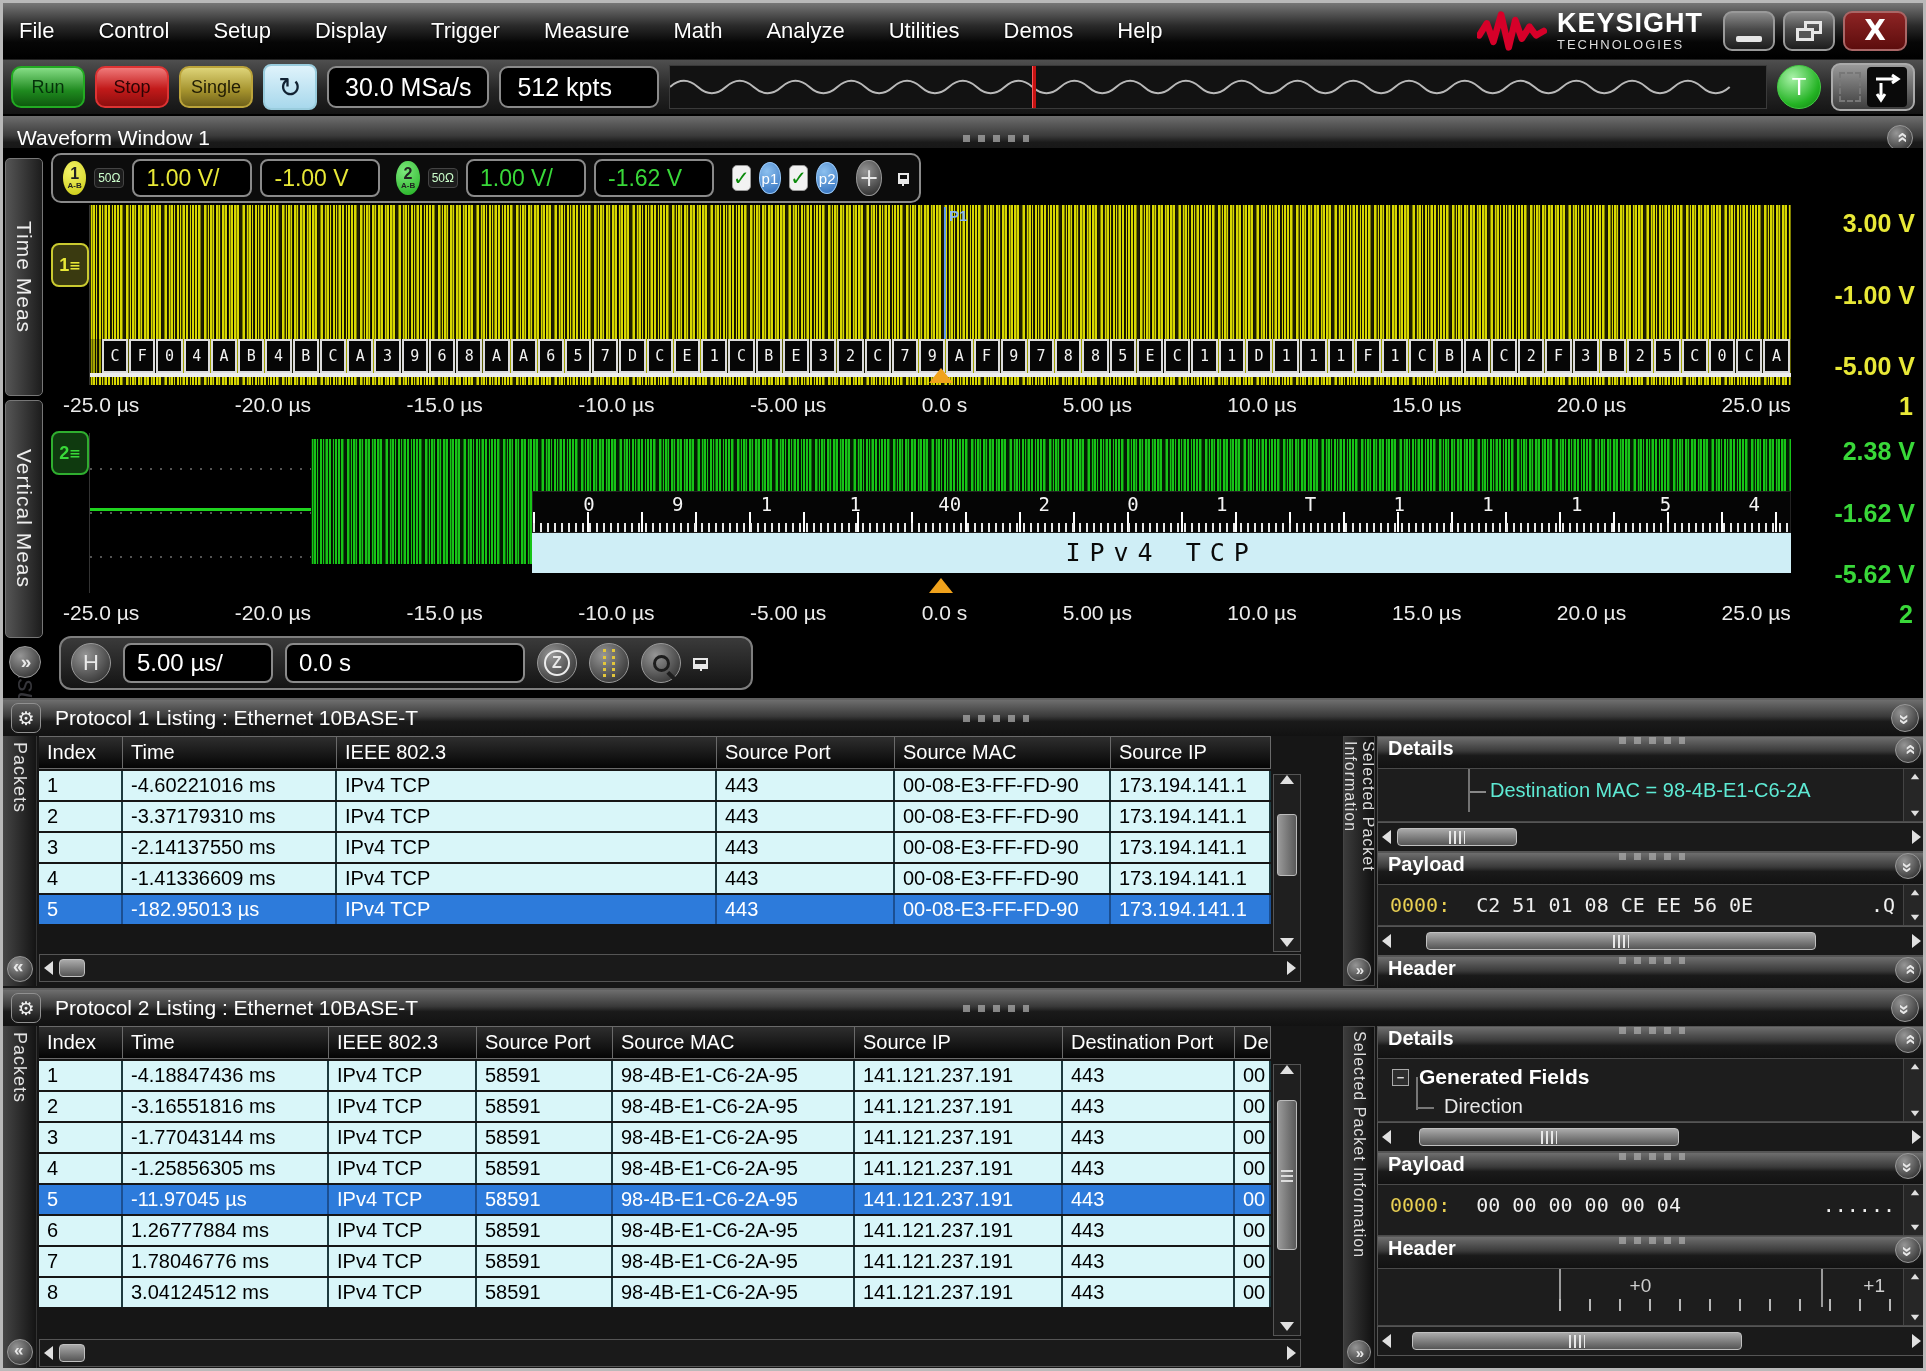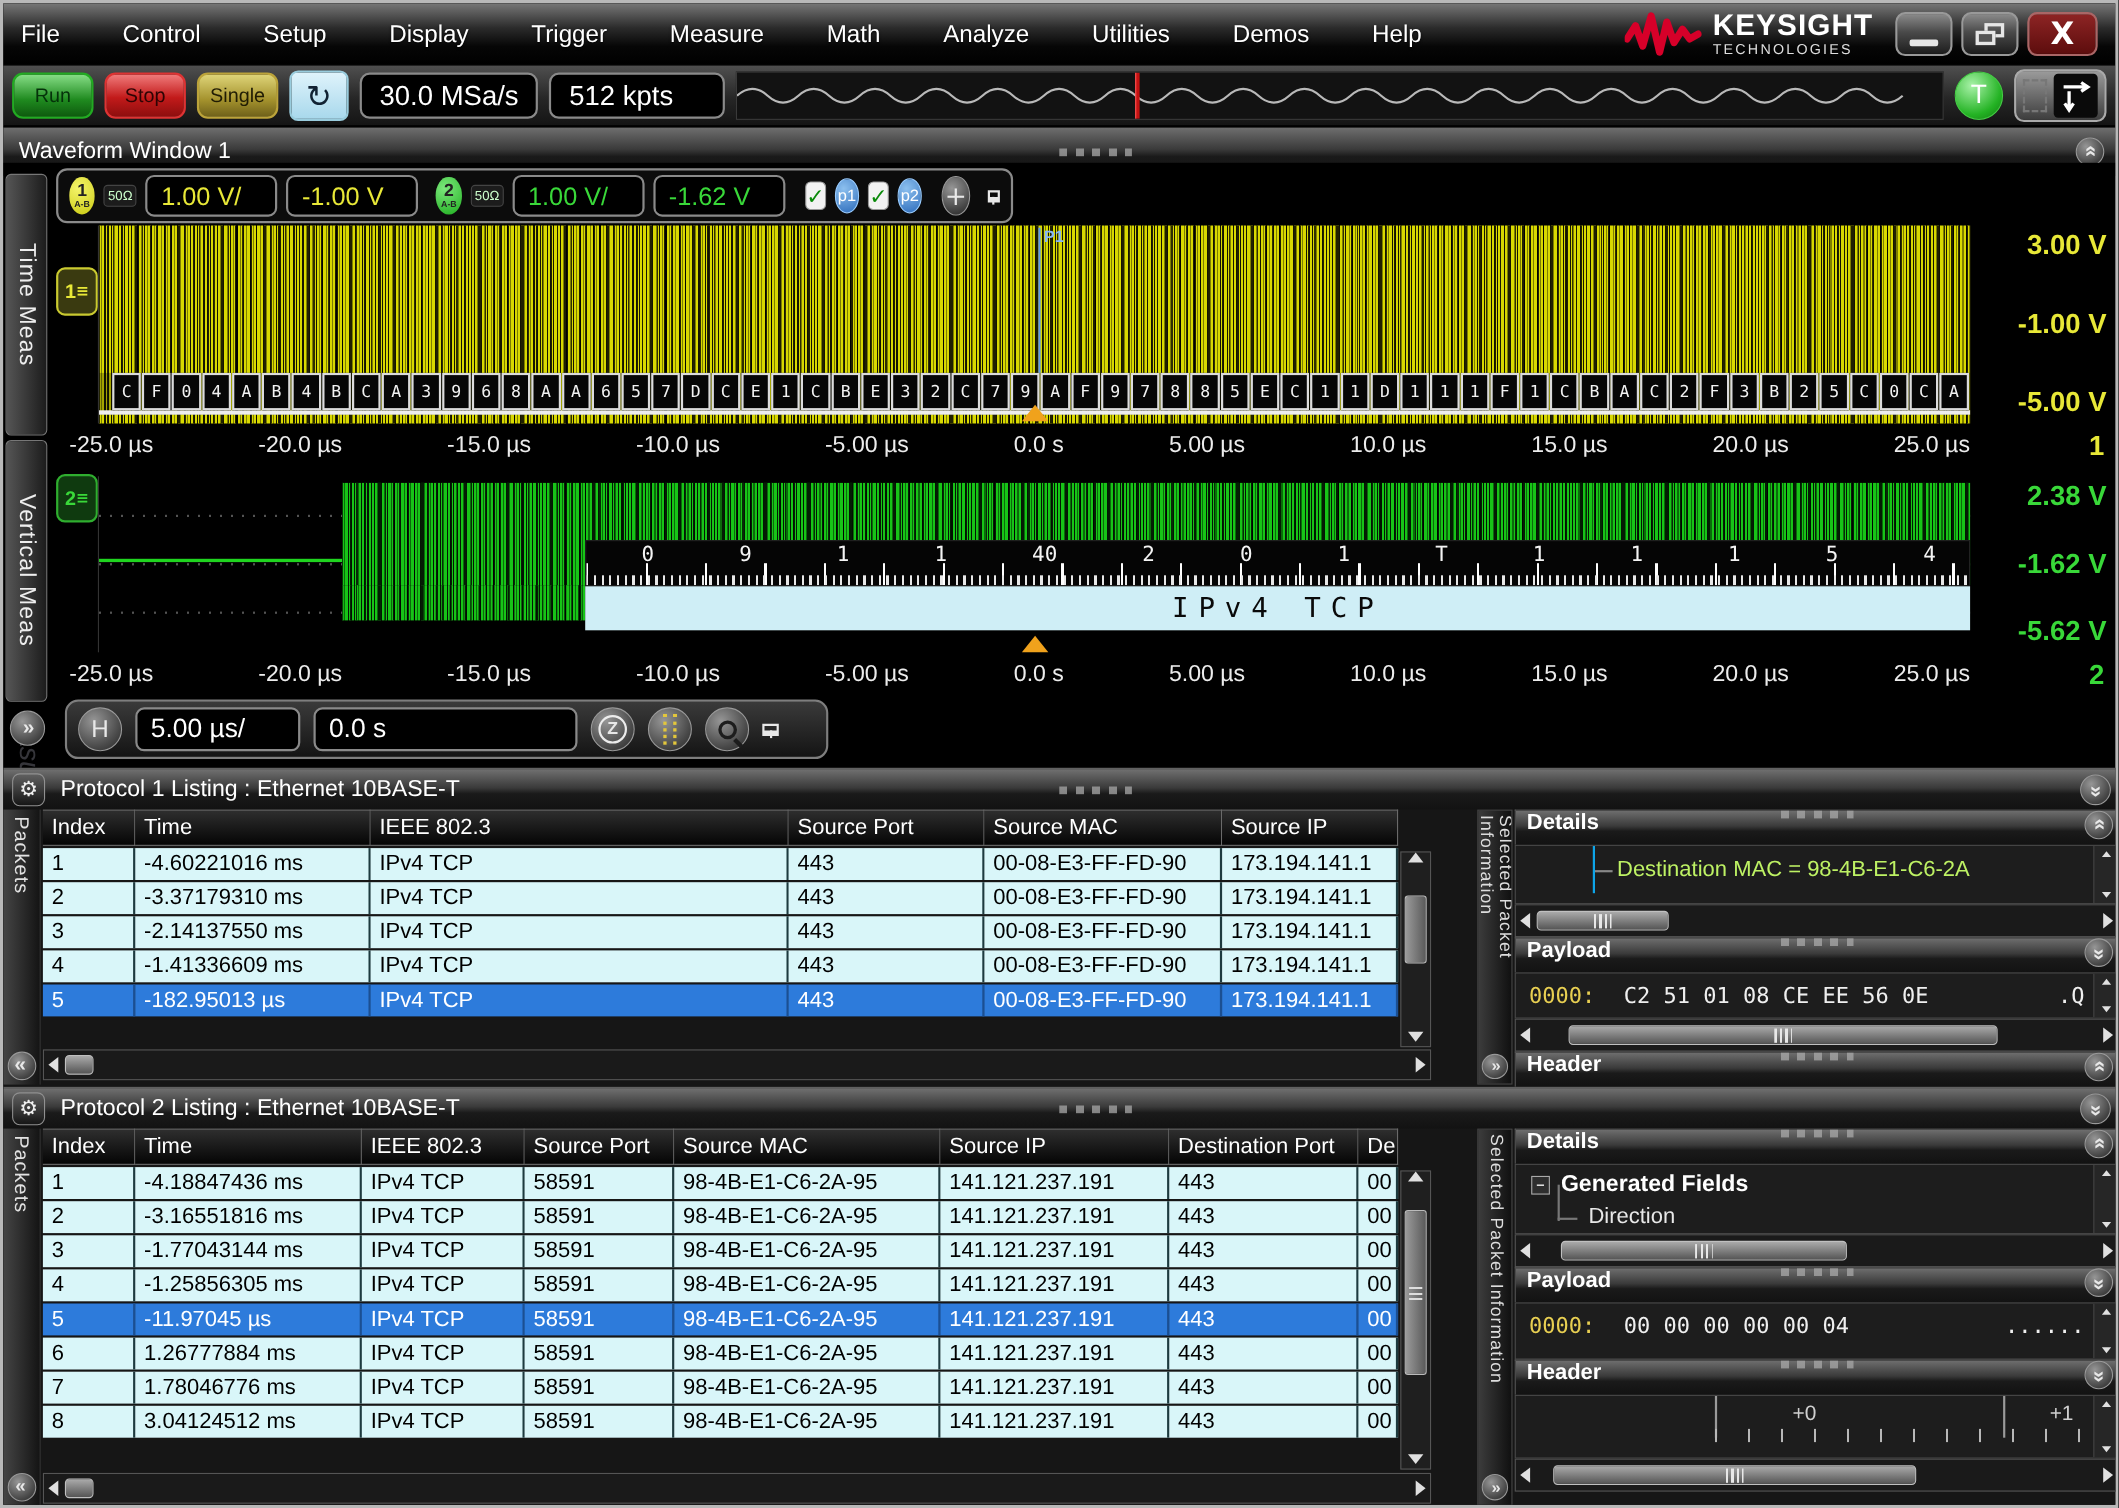--- a/index.html
+++ b/index.html
@@ -4,21 +4,21 @@
 <style>
 *{margin:0;padding:0;box-sizing:border-box}
 html,body{background:#222}
 body{font-family:"Liberation Sans",sans-serif}
 .screen{position:relative;width:1926px;height:1371px;background:#000;border:3px solid #b9b9b9;overflow:hidden}
 .abs{position:absolute}
 .icon{font-family:"DejaVu Sans",sans-serif}
 
 
 .menubar{position:absolute;left:0;top:0;width:100%;height:57px;background:linear-gradient(#777 0%,#2b2b2b 40%,#060606 70%,#000);display:flex;align-items:center;padding:0 16px;border-bottom:1px solid #222}
-.menu-items{display:flex;gap:57px}
+.menu-items{display:flex;gap:44px}
 .menu-item{color:#fff;font-size:22px;text-shadow:0 1px 2px #000;white-space:nowrap}
 .brand{margin-left:auto;display:flex;align-items:center;gap:10px}
 .brand-text .bn{color:#fff;font-size:27px;font-weight:bold;letter-spacing:1px;line-height:1}
 .brand-text .bs{color:#ddd;font-size:13px;letter-spacing:2px}
 .winbtns{display:flex;gap:8px;margin-left:20px}
 .winbtn{width:52px;height:40px;border-radius:9px;border:2px solid #999;background:linear-gradient(#8a8a8a,#4a4a4a 45%,#1d1d1d);display:flex;align-items:center;justify-content:center}
 .winbtn.close{width:64px;background:linear-gradient(#8d2424,#5d0d0d);border-color:#a66}
 .min-glyph{width:26px;height:6px;background:#e6e6e6;margin-top:16px;border-radius:2px}
 .restore-glyph{position:relative;width:26px;height:20px}
 .restore-glyph i{position:absolute;width:18px;height:13px;border:3px solid #e6e6e6;display:block}
@@ -124,21 +124,21 @@
 .rp{position:absolute;left:1374px;right:3px;top:36px}
 .rp-bar{height:32px;display:flex;align-items:flex-start;padding:0 10px;color:#fff;font-size:20px;font-weight:bold;position:relative;border:1px solid #555;border-bottom:none}
 .rp-bar .dots{position:absolute;left:44%}
 .rp-bar .circle-btn{position:absolute;right:4px;width:26px;height:26px}
 .rp-content{background:#1d1d1d;border:1px solid #4a4a4a;color:#efefef;position:relative;overflow:hidden}
 .mono{font-family:"DejaVu Sans Mono",monospace}
 .payline{display:flex;align-items:center;font-size:20px;padding:8px 30px 8px 12px}
 .payaddr{color:#e8cf52;margin-right:26px}
 .payascii{margin-left:auto}
 .mini-scroll{position:absolute;right:0;top:0;bottom:0;width:22px;background:#262626;border-left:1px solid #444;display:flex;flex-direction:column;align-items:center;justify-content:space-between;padding:3px 0}
-.det1-line{font-size:20px;color:#bef264;padding:10px 26px 10px 0;margin-left:70px;border-left:2px solid #0ea5e9;position:relative;white-space:nowrap}
+.det1-line{font-size:20px;color:#5eead4;padding:10px 26px 10px 0;margin-left:90px;border-left:2px solid #737373;position:relative;white-space:nowrap}
 .det1-line::before{content:"";position:absolute;left:0;top:50%;width:16px;height:2px;background:#888}
 .det1-line span{padding-left:20px}
 .tree{padding:6px 26px 0 14px;position:relative}
 .tree-root{display:flex;align-items:center;gap:10px;color:#fff;font-size:21px;font-weight:bold}
 .minus-box{width:17px;height:17px;border:1px solid #aaa;background:#2e2e2e;color:#ddd;font-size:13px;display:flex;align-items:center;justify-content:center}
 .tree-child{color:#e8e8e8;font-size:20px;margin:6px 0 0 52px;position:relative}
 .tree-child::before{content:"";position:absolute;left:-28px;top:-18px;bottom:8px;width:2px;background:#777}
 .tree-child::after{content:"";position:absolute;left:-28px;top:50%;width:18px;height:2px;background:#777}
 .ruler{height:58px;position:relative;color:#cfcfcf;font-size:19px}
 .ruler .maj{position:absolute;top:0;bottom:18px;width:2px;background:#9a9a9a}

